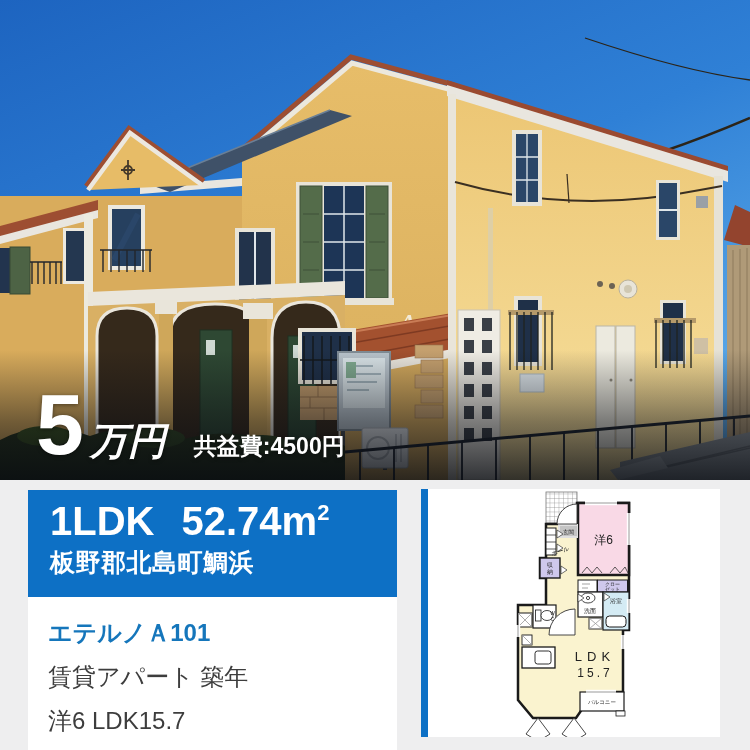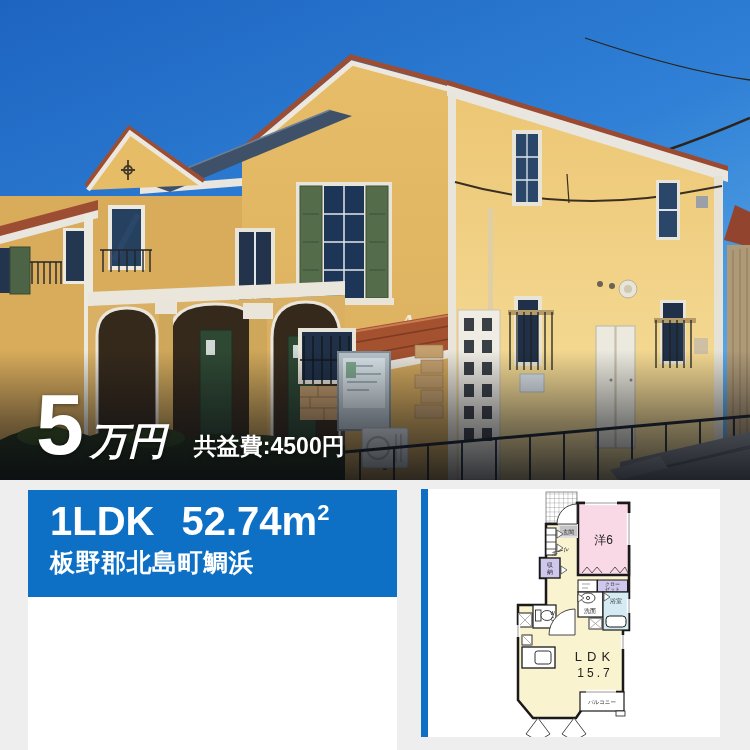--- a/index.html
+++ b/index.html
@@ -287,20 +287,25 @@
     </div>
   </div>
 
   <div class="cards">
 
     <div class="card-left">
       <div class="banner">
         <div class="banner-l1"><span>1LDK</span><span class="area-gap"></span><span>52.74</span><span>m</span><span class="sq-exp">2</span></div>
         <div class="banner-l2">板野郡北島町鯛浜</div>
       </div>
+      <div class="card-body">
+        <div class="prop-name">エテルノＡ101</div>
+        <div class="prop-type">賃貸アパート 築年</div>
+        <div class="prop-rooms">洋6 LDK15.7</div>
+      </div>
     </div>
 
     <div class="card-right">
       <svg class="fp-svg" viewBox="0 0 292 248">
         <defs>
           <pattern id="fpgrid" width="4.5" height="4.5" patternUnits="userSpaceOnUse">
             <path d="M4.5,0 H0 V4.5" fill="none" stroke="#888" stroke-width="0.7"></path>
           </pattern>
         </defs>
 

